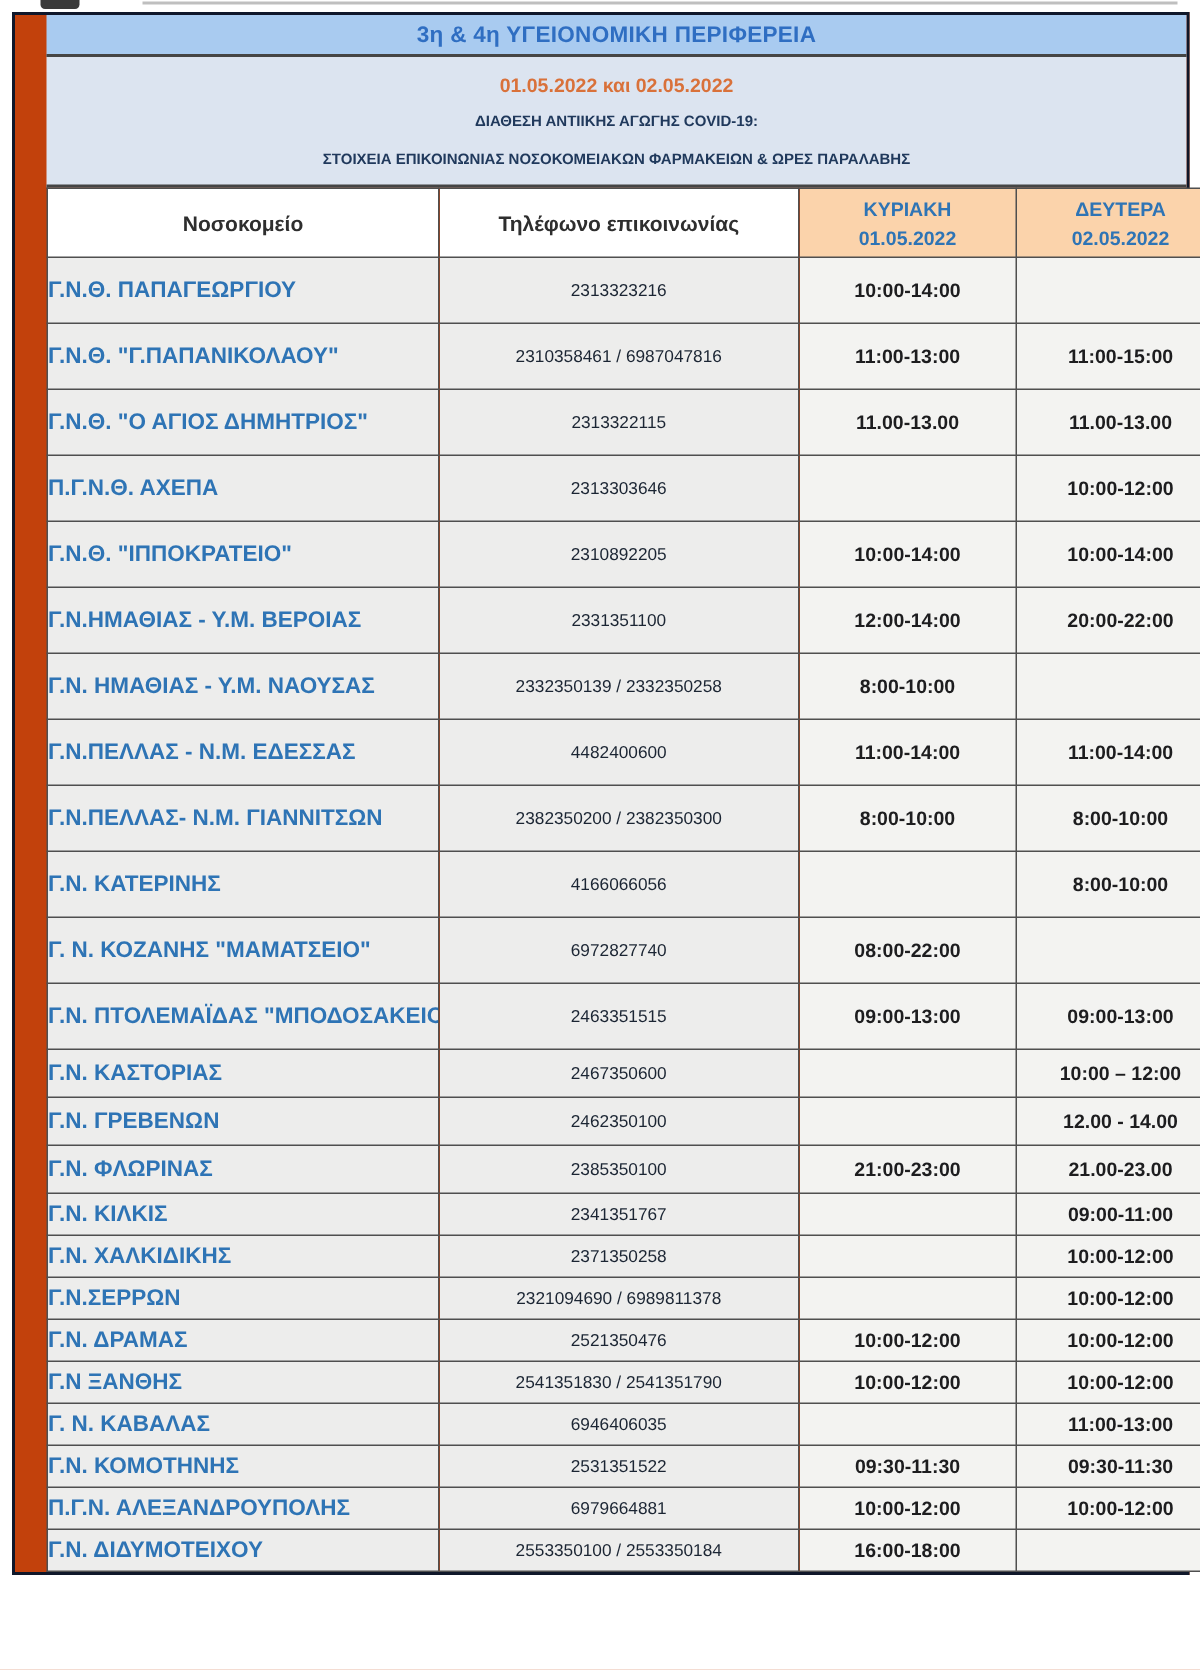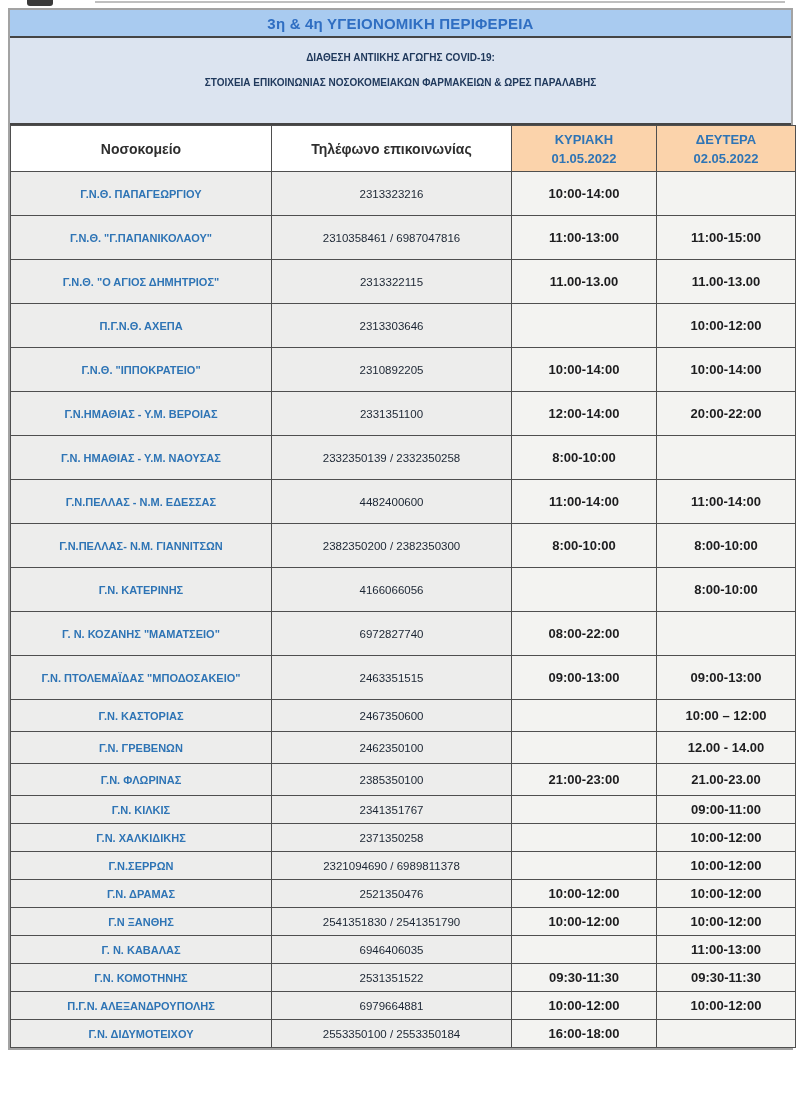--- a/index.html
+++ b/index.html
@@ -26,23 +26,24 @@
     position: absolute;
     left: 95px; top: 1px;
     width: 690px; height: 2px;
     background: #8a8a8a;
     opacity: .55;
   }
   .doc {
     position: absolute;
     left: 8px; top: 8px;
     width: 785px;
-    border: 2px solid #a3a3a3;
+    border: 2px solid #0f172a;
     box-sizing: border-box;
     background: #c2410c;
+    padding-left: 21px;
   }
   .title-band {
     height: 26px;
     background: var(--title_band_bg, #a9cbf0);
     border-bottom: 2px solid #454545;
     display: flex; align-items: center; justify-content: center;
   }
   .title-band .title {
     color: var(--title_text, #2f6ec2);
     font-size: 15px;
@@ -114,23 +115,23 @@
     vertical-align: middle;
     line-height: 19px;
   }
   tbody tr.row-tall  { height: 44px; }
   tbody tr.row-mid   { height: 32px; }
   tbody tr.row-short { height: 28px; }
 
   td.name-cell {
     background: var(--row_bg, #ededec);
     color: var(--hospital_text, #2e74b5);
-    font-size: 11px;
-    font-weight: bold;
-    text-align: center;
+    font-size: 15px;
+    font-weight: bold;
+    text-align: left;
     vertical-align: middle;
     padding-left: 8px;
   }
   td.phone-cell {
     background: var(--row_bg, #ededec);
     color: #1b2533;
     font-size: 11.5px;
     font-weight: normal;
     text-align: center;
     vertical-align: middle;
@@ -152,20 +153,21 @@
   <div class="artifact-blob"></div>
   <div class="artifact-line"></div>
 
   <div class="doc">
 
     <div class="title-band">
       <span class="title">3η &amp; 4η ΥΓΕΙΟΝΟΜΙΚΗ ΠΕΡΙΦΕΡΕΙΑ</span>
     </div>
 
     <div class="info-band">
+      <div class="date-line">01.05.2022 και 02.05.2022</div>
       <div class="sub-line">ΔΙΑΘΕΣΗ ΑΝΤΙΙΚΗΣ ΑΓΩΓΗΣ COVID-19:</div>
       <div class="sub-line">ΣΤΟΙΧΕΙΑ ΕΠΙΚΟΙΝΩΝΙΑΣ ΝΟΣΟΚΟΜΕΙΑΚΩΝ ΦΑΡΜΑΚΕΙΩΝ &amp; ΩΡΕΣ ΠΑΡΑΛΑΒΗΣ</div>
     </div>
 
     <table class="grid">
       <colgroup>
         <col class="c1">
           <col class="c2">
           <col class="c3">
           <col class="c4">

